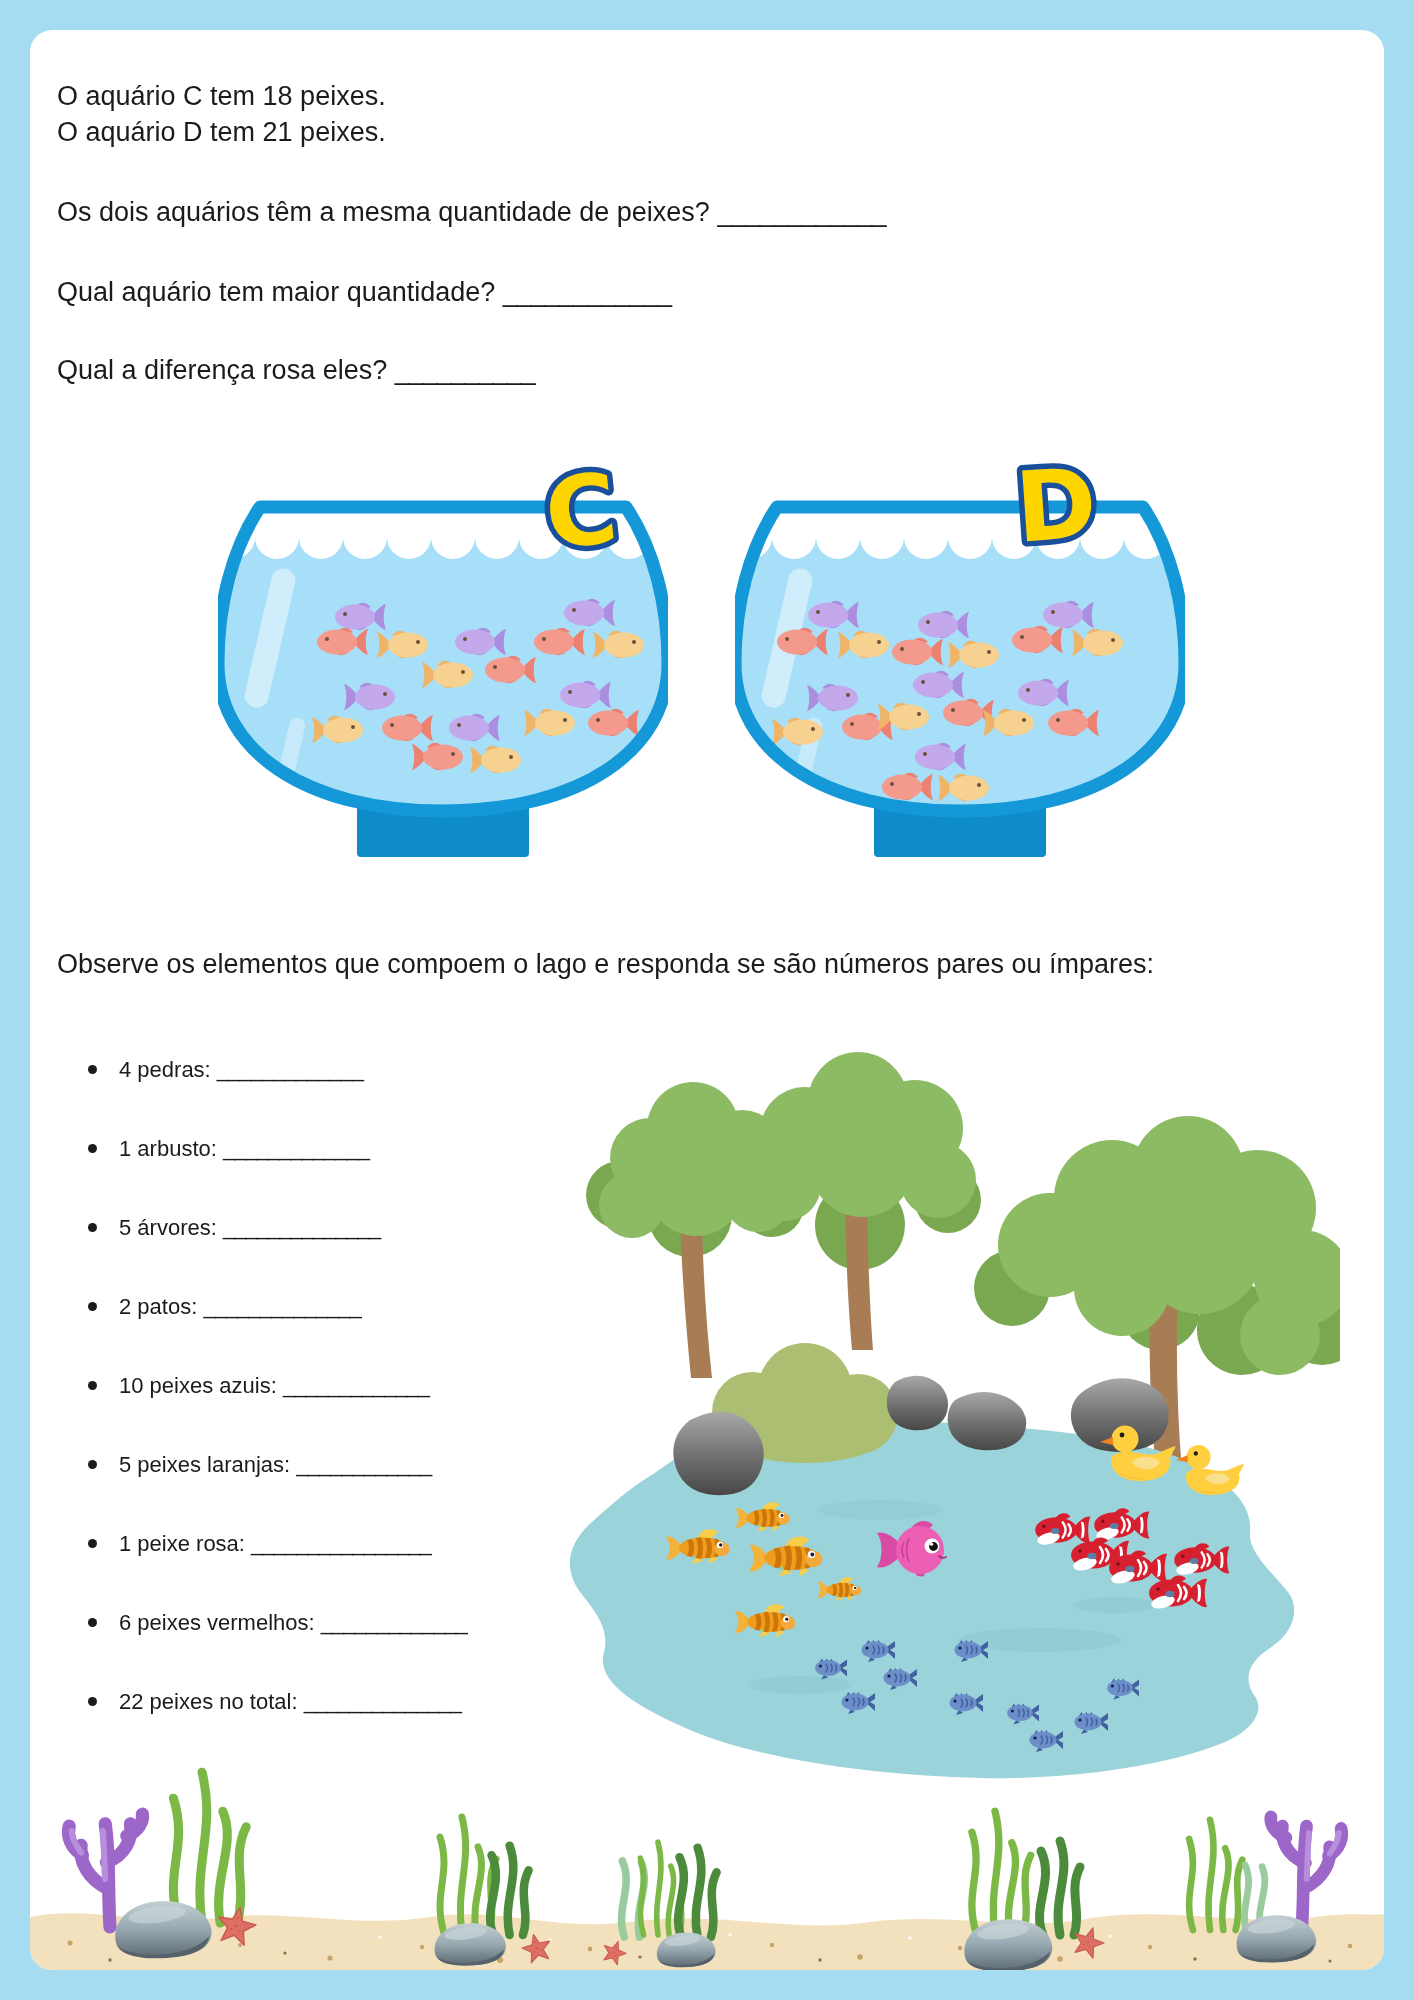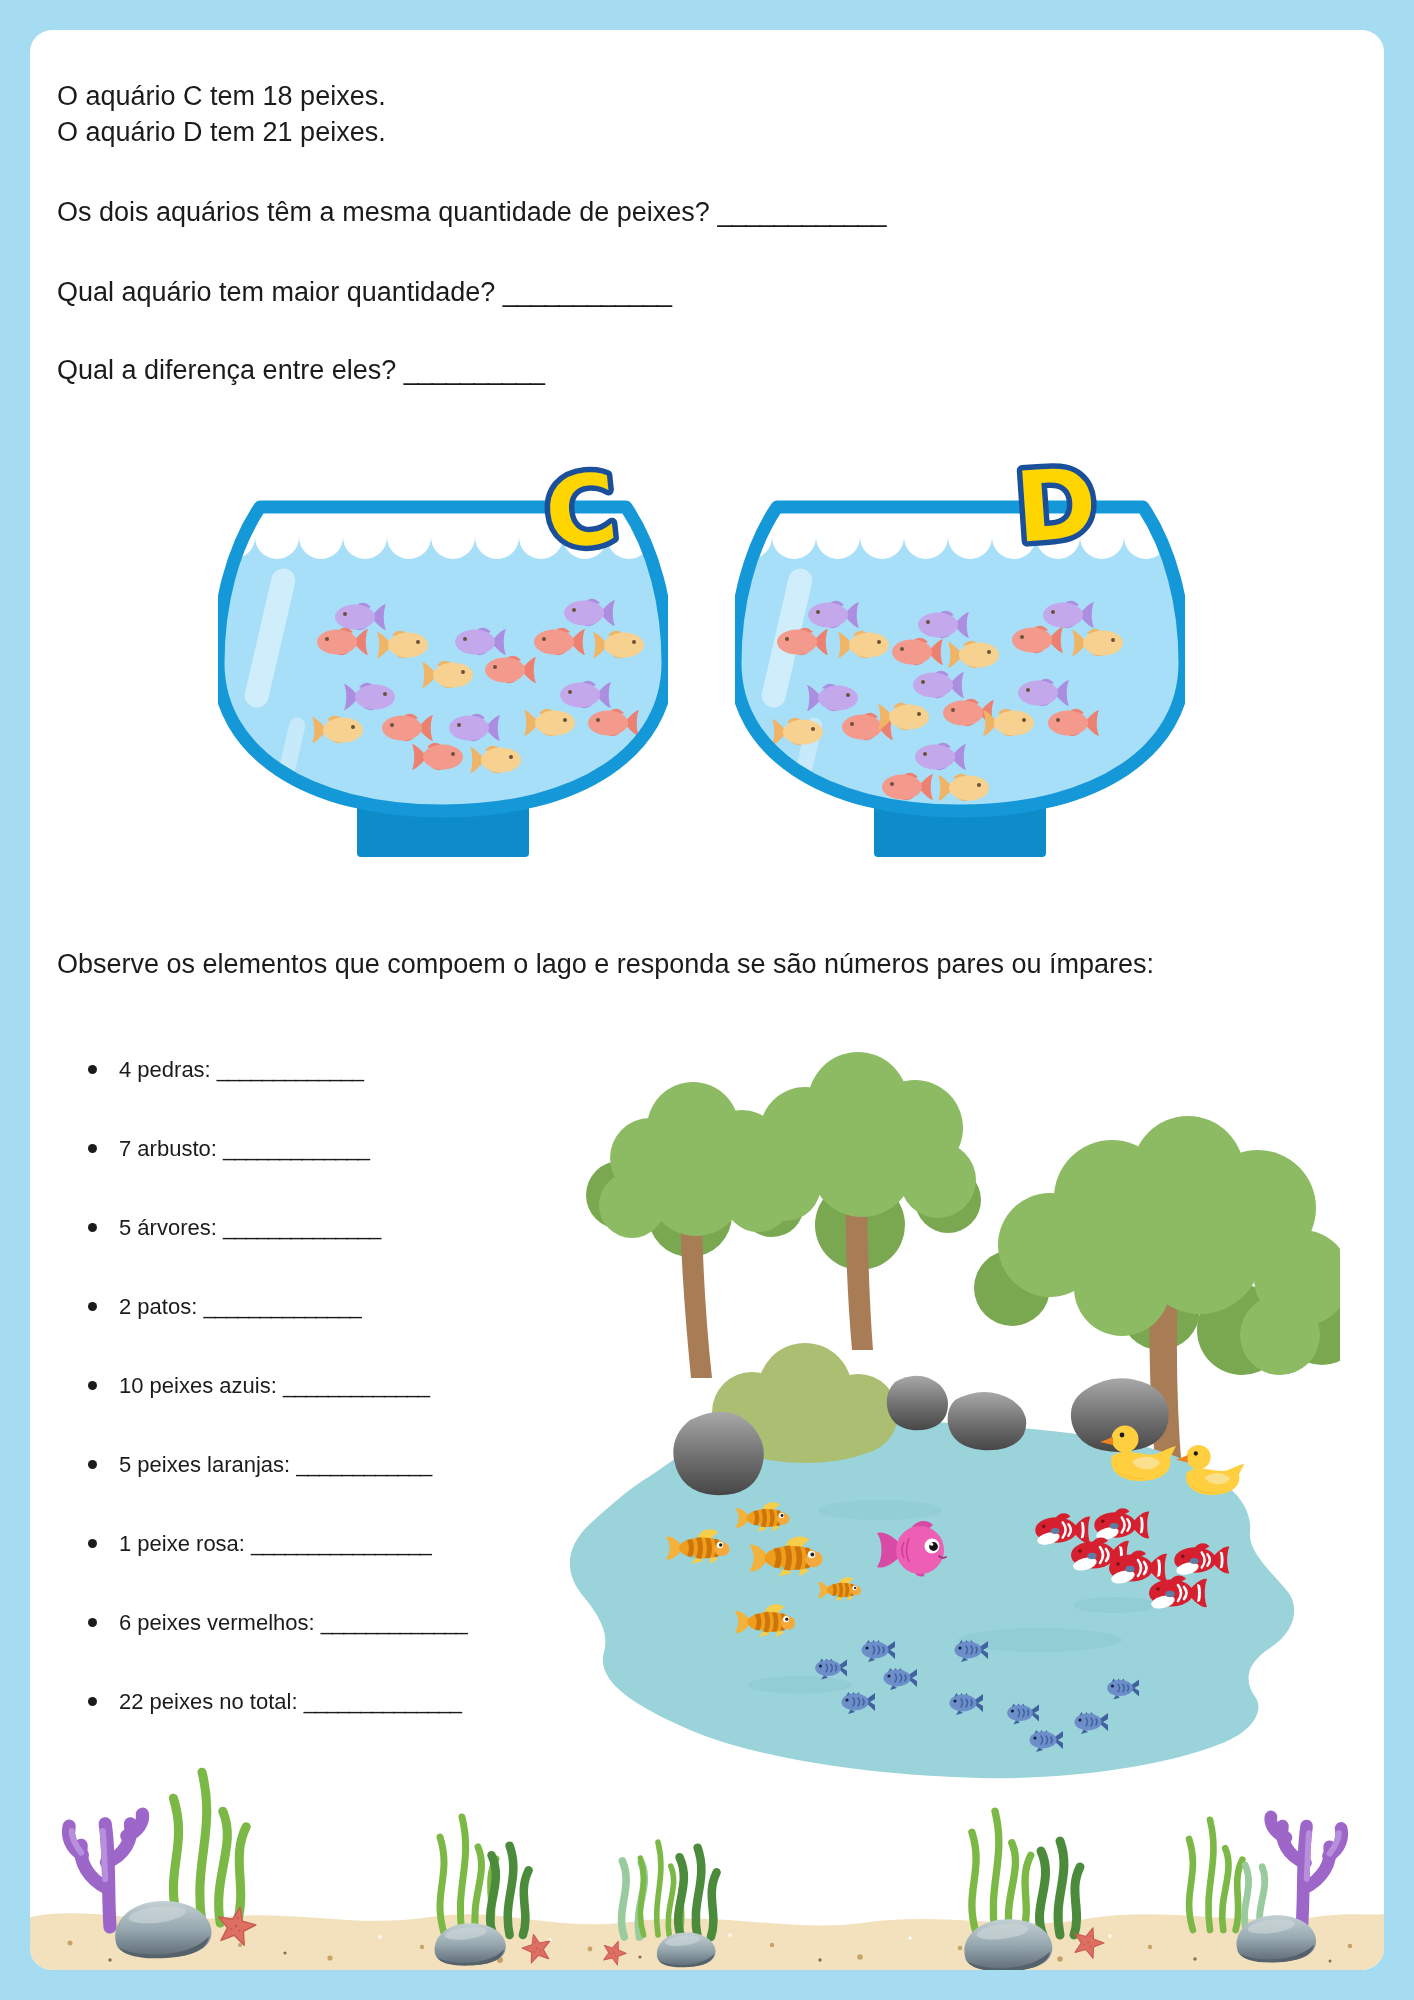--- a/index.html
+++ b/index.html
@@ -154,21 +154,21 @@
 
 <div class="page">
 
   <div class="txt intro">
     <div>O aquário C tem 18 peixes.</div>
     <div>O aquário D tem 21 peixes.</div>
   </div>
 
   <div class="txt question q2"><span>Qual aquário tem maior quantidade?</span> <span class="blank">____________</span></div>
   <div class="txt question q1"><span>Os dois aquários têm a mesma quantidade de peixes?</span> <span class="blank">____________</span></div>
-  <div class="txt question q3"><span>Qual a diferença entre eles?</span> <span class="blank">__________</span></div>
+  <div class="txt question q3"><span>Qual a diferença rosa eles?</span> <span class="blank">__________</span></div>
 
   <div class="bowl bowl-c">
     <svg viewBox="0 0 450 405" width="450" height="405">
       <rect x="139" y="350" width="172" height="52" rx="4" fill="#0D8CC9"></rect>
       <g clip-path="url(#bowlClip)">
         <rect x="0" y="0" width="450" height="360" fill="#A8DFF8"></rect>
         <rect x="0" y="40" width="450" height="42" fill="#fff"></rect>
         <g fill="#fff">
           <circle cx="15" cy="82" r="22"></circle>
             <circle cx="59" cy="82" r="22"></circle>
@@ -261,21 +261,21 @@
     </svg>
     <svg class="letter" viewBox="0 0 130 130">
       <text x="65" y="100" text-anchor="middle">D</text>
     </svg>
   </div>
 
   <div class="txt instruction">Observe os elementos que compoem o lago e responda se são números pares ou ímpares:</div>
 
   <ul class="checklist">
     <li><span class="bullet"></span><span>4 pedras:</span>&nbsp;<span class="blank">_____________</span></li>
-    <li><span class="bullet"></span><span>7 arbusto:</span>&nbsp;<span class="blank">_____________</span></li>
+    <li><span class="bullet"></span><span>1 arbusto:</span>&nbsp;<span class="blank">_____________</span></li>
     <li><span class="bullet"></span><span>5 árvores:</span>&nbsp;<span class="blank">______________</span></li>
     <li><span class="bullet"></span><span>2 patos:</span>&nbsp;<span class="blank">______________</span></li>
     <li><span class="bullet"></span><span>10 peixes azuis:</span>&nbsp;<span class="blank">_____________</span></li>
     <li><span class="bullet"></span><span>5 peixes laranjas:</span>&nbsp;<span class="blank">____________</span></li>
     <li><span class="bullet"></span><span>1 peixe rosa:</span>&nbsp;<span class="blank">________________</span></li>
     <li><span class="bullet"></span><span>6 peixes vermelhos:</span>&nbsp;<span class="blank">_____________</span></li>
     <li><span class="bullet"></span><span>22 peixes no total:</span>&nbsp;<span class="blank">______________</span></li>
   </ul>
 
   <svg class="pond-scene" viewBox="0 0 840 750">

